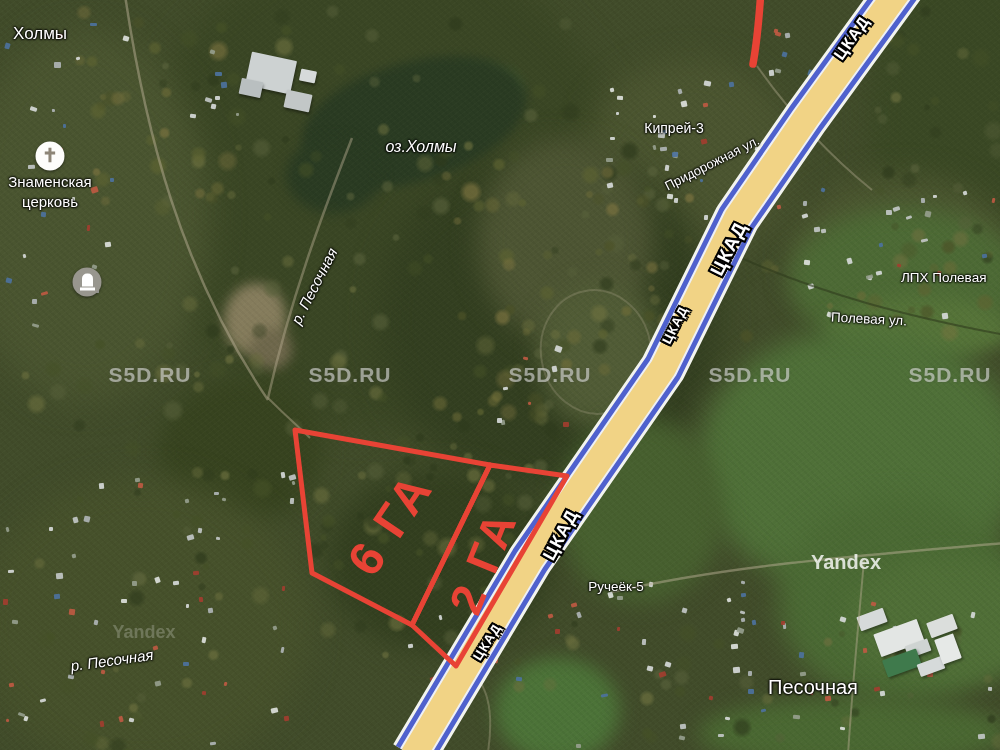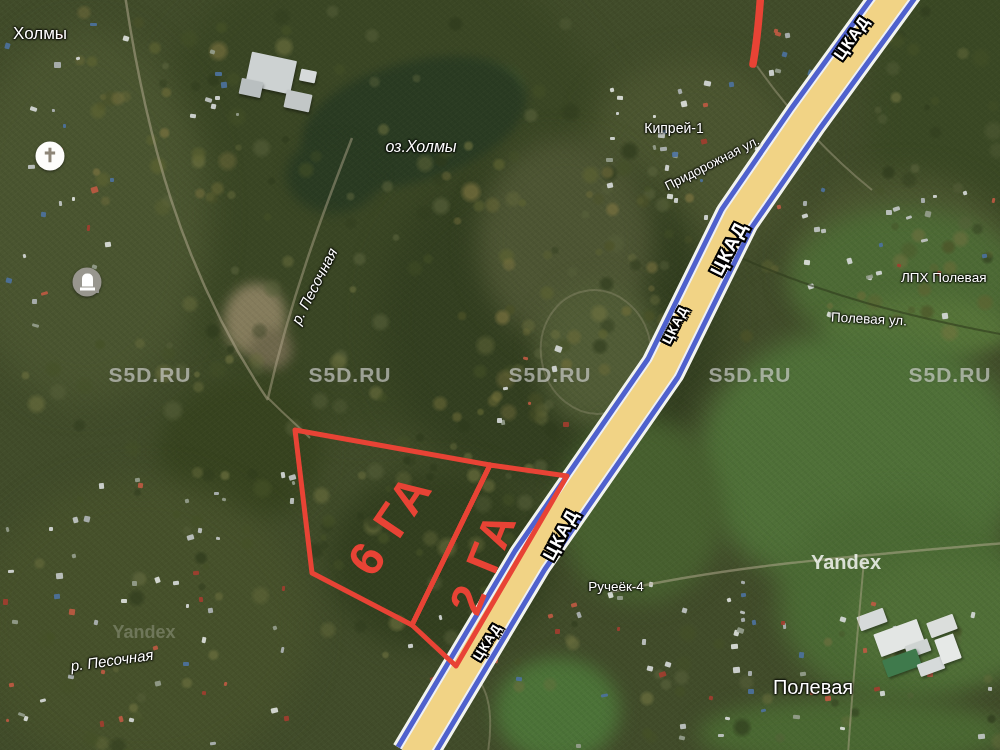--- a/index.html
+++ b/index.html
@@ -749,36 +749,40 @@
 
   <div class="road-lbl" style="left:852px;top:38px;font-size:16px;transform:translate(-50%,-50%) rotate(-55deg);">ЦКАД</div>
   <div class="road-lbl" style="left:729px;top:249px;font-size:19px;transform:translate(-50%,-50%) rotate(-63deg);">ЦКАД</div>
   <div class="road-lbl" style="left:675px;top:325px;font-size:13px;transform:translate(-50%,-50%) rotate(-63deg);">ЦКАД</div>
   <div class="road-lbl" style="left:561px;top:535px;font-size:18px;transform:translate(-50%,-50%) rotate(-62deg);">ЦКАД</div>
   <div class="road-lbl" style="left:487px;top:642px;font-size:13px;transform:translate(-50%,-50%) rotate(-58deg);">ЦКАД</div>
 
   <div class="poi-circle church-circle" style="left:50px;top:156px;">
     <span class="church-cross">✝</span>
   </div>
+  <div class="lbl" style="left:50px;top:172px;transform:translateX(-50%);font-size:15px;text-align:center;line-height:20px;">
+    <span style="position:static;display:block;">Знаменская</span>
+    <span style="position:static;display:block;">церковь</span>
+  </div>
 
   <div class="poi-circle mon-circle" style="left:87px;top:282px;">
     <span class="mon-stone"></span>
     <span class="mon-base"></span>
   </div>
 
   <div class="lbl" style="left:13px;top:24px;font-size:17px;font-weight:500;">Холмы</div>
   <div class="lbl water ctr" style="left:421px;top:147px;font-size:16px;">оз.Холмы</div>
   <div class="lbl water" style="left:314px;top:286px;font-size:15px;transform:translate(-50%,-50%) rotate(-63deg);">р. Песочная</div>
   <div class="lbl water" style="left:112px;top:660px;font-size:15px;transform:translate(-50%,-50%) rotate(-8deg);">р. Песочная</div>
-  <div class="lbl ctr" style="left:674px;top:128px;font-size:14px;">Кипрей-1</div>
+  <div class="lbl ctr" style="left:674px;top:128px;font-size:14px;">Кипрей-3</div>
   <div class="lbl" style="left:712px;top:163px;font-size:13px;transform:translate(-50%,-50%) rotate(-27deg);">Придорожная ул.</div>
   <div class="lbl" style="left:901px;top:270px;font-size:13.5px;">ЛПХ Полевая</div>
   <div class="lbl" style="left:869px;top:319px;font-size:13.5px;transform:translate(-50%,-50%) rotate(3deg);">Полевая ул.</div>
-  <div class="lbl ctr" style="left:616px;top:586px;font-size:13.5px;">Ручеёк-4</div>
-  <div class="lbl ctr" style="left:813px;top:687px;font-size:20px;font-weight:500;">Полевая</div>
+  <div class="lbl ctr" style="left:616px;top:586px;font-size:13.5px;">Ручеёк-5</div>
+  <div class="lbl ctr" style="left:813px;top:687px;font-size:20px;font-weight:500;">Песочная</div>
 
   <div class="wm ctr" style="left:150px;top:375px;">S5D.RU</div>
   <div class="wm ctr" style="left:350px;top:375px;">S5D.RU</div>
   <div class="wm ctr" style="left:550px;top:375px;">S5D.RU</div>
   <div class="wm ctr" style="left:750px;top:375px;">S5D.RU</div>
   <div class="wm ctr" style="left:950px;top:375px;">S5D.RU</div>
   <div class="wm-y ctr" style="left:846px;top:562px;">Yandex</div>
   <div class="wm-y-faint ctr" style="left:144px;top:632px;">Yandex</div>
 
 </div>

